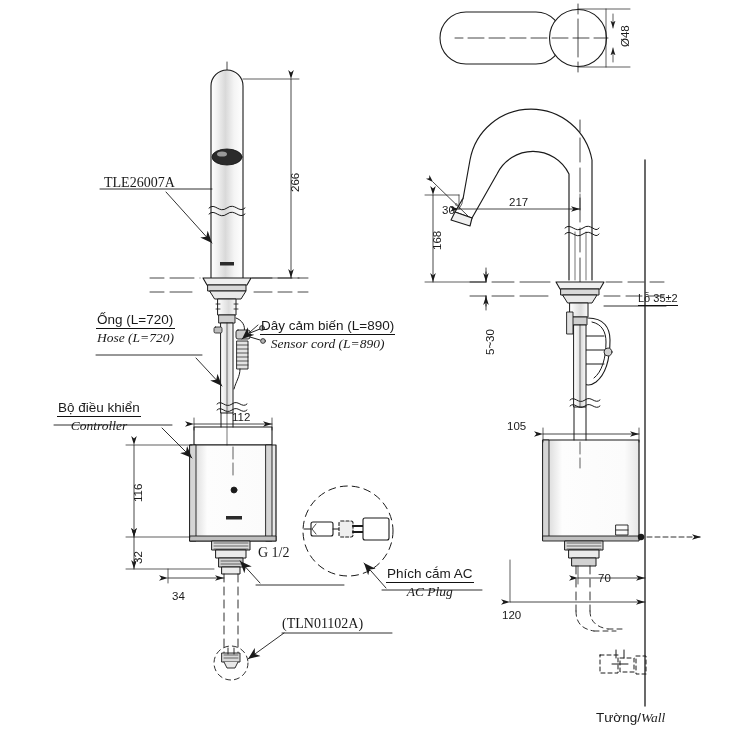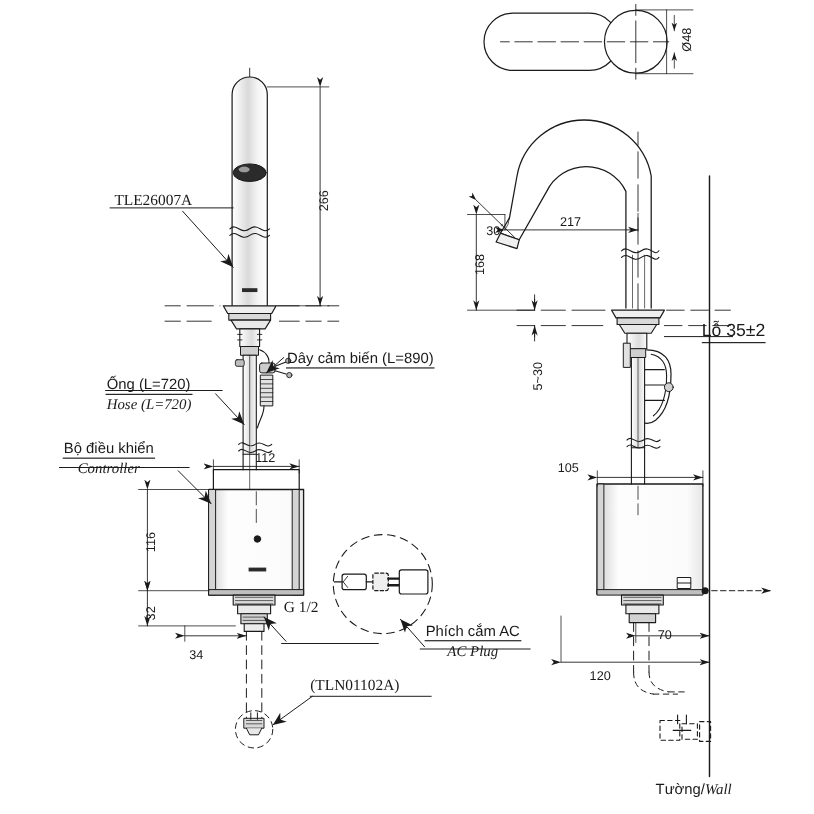--- a/index.html
+++ b/index.html
@@ -60,21 +60,21 @@
     font-family: "Liberation Serif", serif;
     font-style: italic;
     font-size: 13.5px;
     padding: 1px 1px 0 1px;
     text-align: center;
   }
   .underline-sans {
     position: absolute;
     white-space: nowrap;
     font-family: "Liberation Sans", sans-serif;
-    font-size: 16px;
+    font-size: 11px;
     border-bottom: 1.1px solid #111;
     padding-bottom: 1px;
   }
   .wall-lbl {
     position: absolute;
     white-space: nowrap;
     font-size: 13.5px;
   }
   .wall-lbl .vn {
     font-family: "Liberation Sans", sans-serif;
@@ -341,27 +341,28 @@
         <path d="M578,578 h67" stroke-width="0.8" marker-start="url(#ah)" marker-end="url(#ah)"></path>
 
         <path d="M510,602 h135" stroke-width="0.8" marker-start="url(#ah)" marker-end="url(#ah)"></path>
         <path d="M510,560 v42" stroke-width="0.7"></path>
       </g>
     </g>
   </svg>
 
   <div class="lbl lbl-code" style="left:104px; top:176px;text-align:right;">TLE26007A</div>
 
-  <div class="bilingual" style="left:96px; top:342px;">
+  <div class="bilingual" style="left:96px; top:312px;">
     <span class="top">Ống (L=720)</span>
     <span class="bot">Hose (L=720)</span>
   </div>
 
   <div class="bilingual" style="left:260px; top:318px;">
     <span class="top">Dây cảm biến (L=890)</span>
+    <span class="bot">Sensor cord (L=890)</span>
   </div>
 
   <div class="bilingual" style="left:386px; top:566px;">
     <span class="top">Phích cắm AC</span>
     <span class="bot">AC Plug</span>
   </div>
 
   <div class="bilingual" style="left:57px; top:400px;">
     <span class="top">Bộ điều khiển</span>
     <span class="bot">Controller</span>
@@ -396,15 +397,15 @@
   <div class="dim" style="left:442px; top:202px;">
     <span>30</span><span style="font-size:8px; vertical-align:super;">°</span>
   </div>
 
   <div class="dim dim-v" style="left:484px; top:355px;">5~30</div>
 
   <div class="dim" style="left:507px; top:420px;">105</div>
 
   <div class="dim" style="left:598px; top:572px;">70</div>
 
-  <div class="dim" style="left:536px; top:609px;">120</div>
+  <div class="dim" style="left:502px; top:609px;">120</div>
 
 </div>
 
 </body></html>

